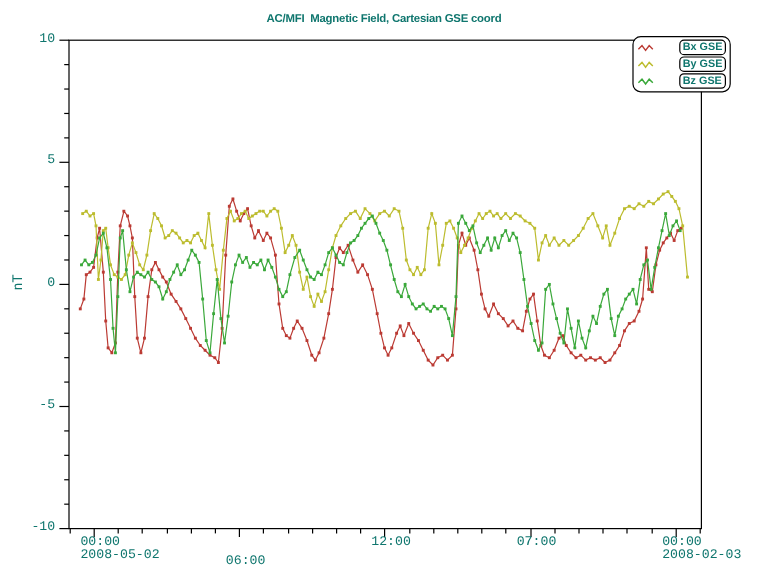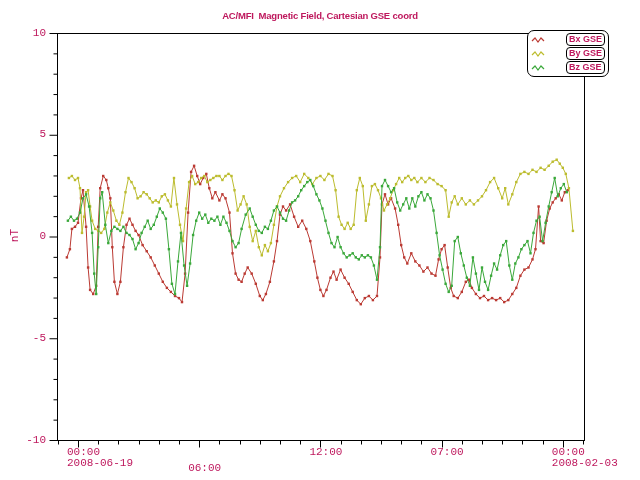--- a/index.html
+++ b/index.html
@@ -1,17 +1,17 @@
 <!DOCTYPE html>
 <html><head>
 <meta charset="utf-8">
 <style>
   html,body{margin:0;padding:0;background:#fff;}
   .stage{position:relative;width:640px;height:480px;background:#ffffff;overflow:hidden;
-         font-family:"DejaVu Sans Mono",monospace;color:#be185d;}
+         font-family:"DejaVu Sans Mono",monospace;color:#0f766e;}
   .title{position:absolute;top:10px;left:0;width:640px;text-align:center;
          font-family:"Liberation Sans",sans-serif;font-weight:bold;font-size:9.5px;
          letter-spacing:-0.2px;white-space:pre;}
   #plotsvg{position:absolute;top:0;left:0;}
   .ylab{position:absolute;left:8px;top:229px;font-size:11px;transform:rotate(-90deg);
         transform-origin:center;}
   #ticklabels{position:absolute;top:0;left:0;width:640px;height:480px;pointer-events:none;font-family:Liberation Mono, monospace;}
   .xt{position:absolute;top:446px;width:44px;text-align:right;font-size:11px;}
   .yt{position:absolute;left:16px;width:30px;text-align:right;font-size:11px;}
   .dt{position:absolute;top:457px;font-size:11px;white-space:pre;}
@@ -560,21 +560,21 @@
       <div class="yt" style="top: 26.5px;">10</div>
       <div class="yt" style="top: 128.25px;">5</div>
       <div class="yt" style="top: 230px;">0</div>
       <div class="yt" style="top: 331.75px;">-5</div>
       <div class="yt" style="top: 433.5px;">-10</div>
       <div class="xt" style="left: 56px;">00:00</div>
       <div class="xt" style="left: 177.2px; margin-top: 16px;">06:00</div>
       <div class="xt" style="left: 298.4px;">12:00</div>
       <div class="xt" style="left: 419.6px;">07:00</div>
       <div class="xt" style="left: 540.8px;">00:00</div>
-      <div class="dt" style="left: 67px;">2008-06-19</div>
+      <div class="dt" style="left: 67px;">2008-05-02</div>
       <div class="dt" style="left: 551.8px;">2008-02-03</div>
     </div>
 
   <div class="legend">
     <div class="lrow">
       <svg class="swatch" width="15" height="10">
         <polyline points="1,6 4,3 7,7 10,3 13,6" fill="none" stroke-width="1.2" stroke="#bb3a33"></polyline>
       </svg>
       <span class="lbox">Bx GSE</span>
     </div>

